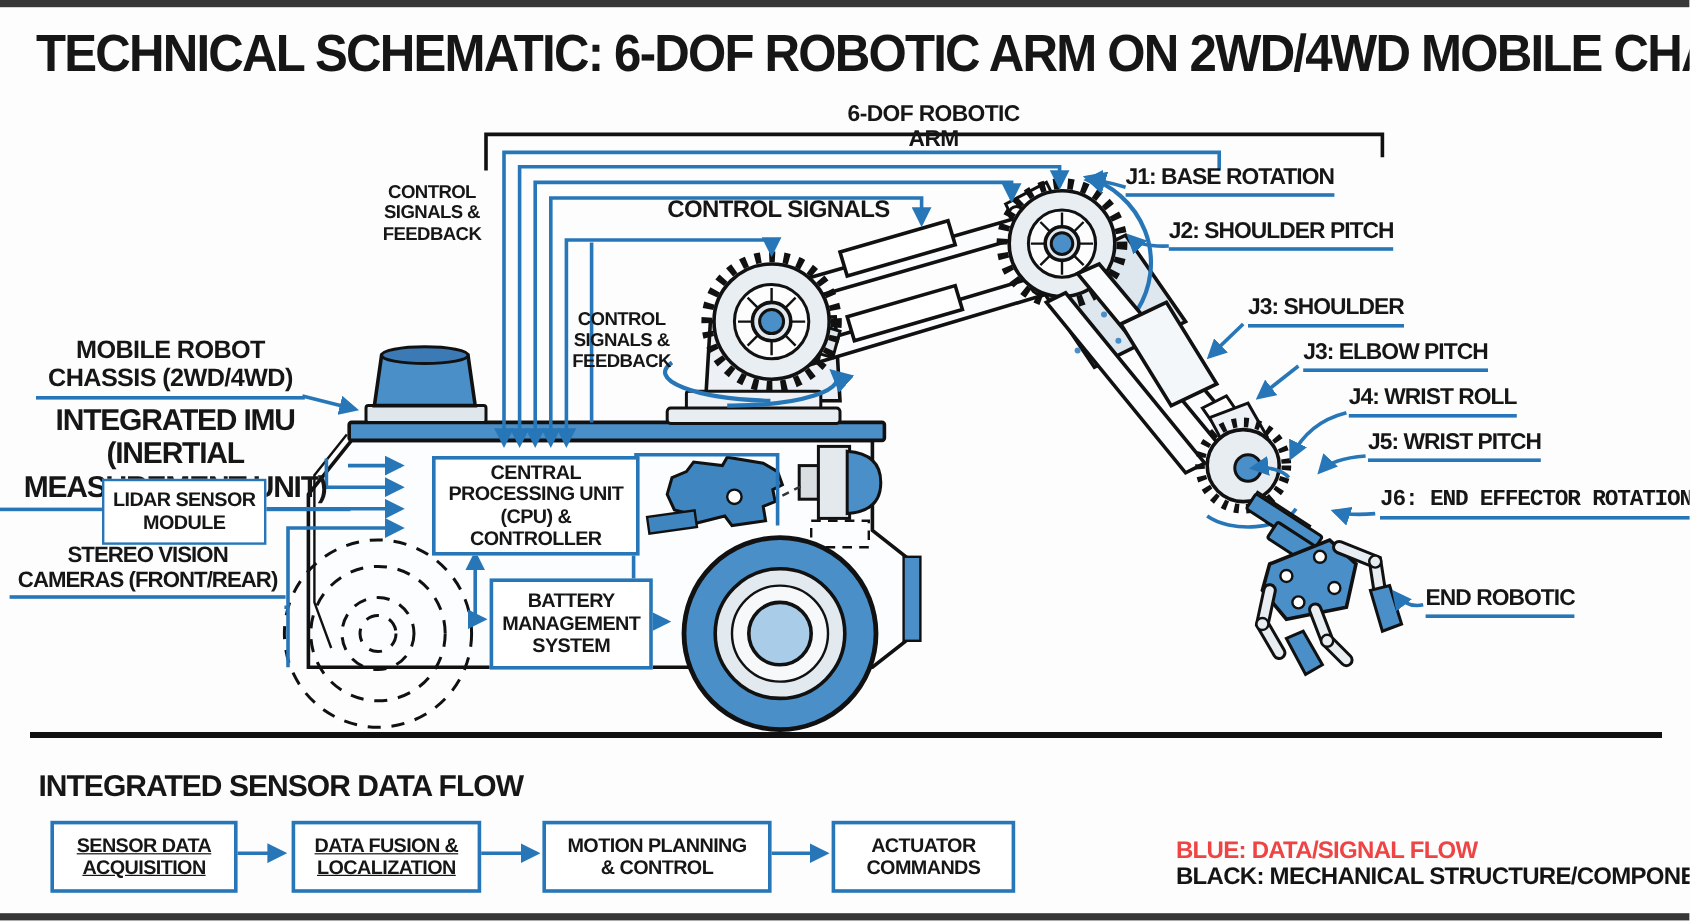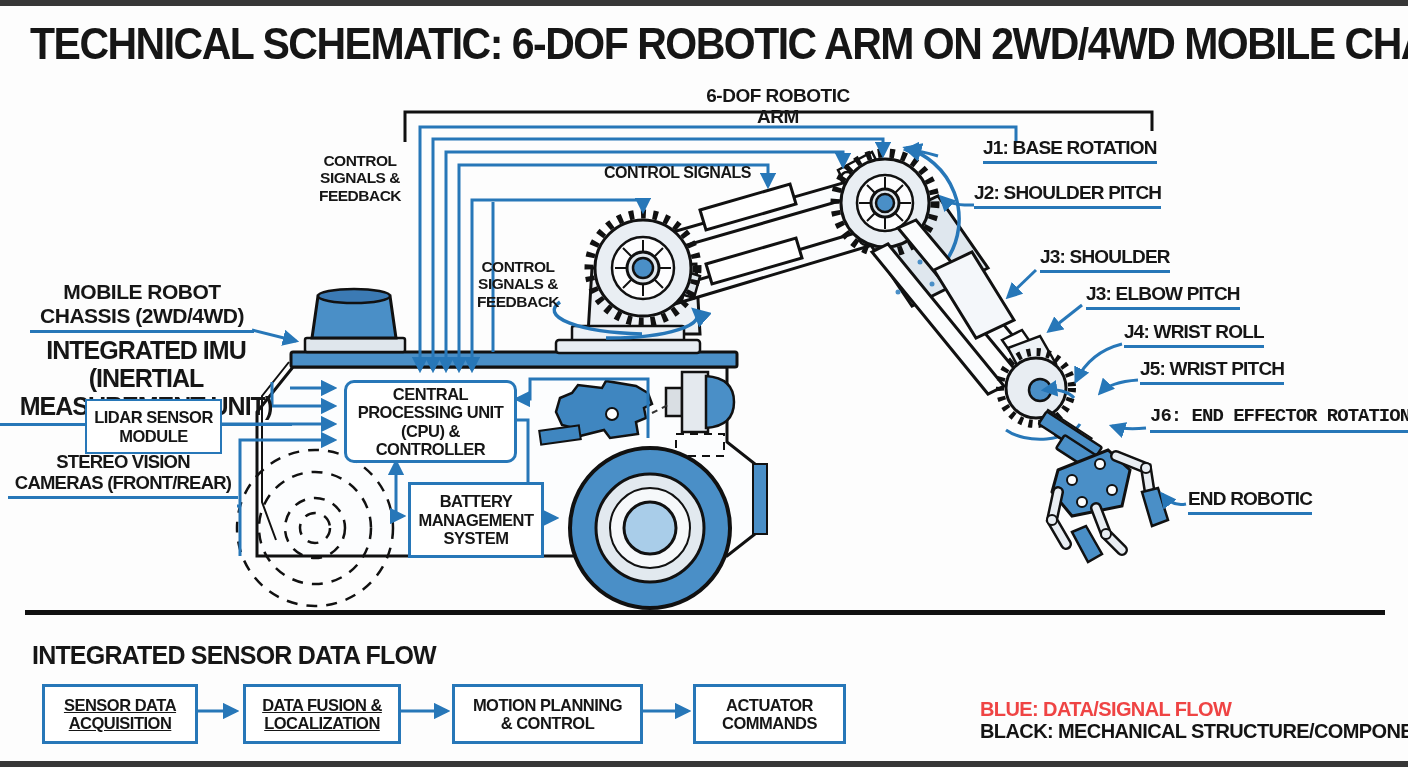--- a/index.html
+++ b/index.html
@@ -212,46 +212,46 @@
 <div class="strip" style="top:0"></div>
 <div class="strip" style="top:761px"></div>
 
 <div id="title" class="abs">TECHNICAL SCHEMATIC: 6-DOF ROBOTIC ARM ON 2WD/4WD MOBILE CHASSIS</div>
 
 <div class="abs lbl ctr" style="left:688px;top:85px;width:180px;font-size:19px;">6-DOF ROBOTIC ARM</div>
 
 <div class="abs lbl ctr" style="left:318px;top:152px;width:84px;font-size:15.5px;">CONTROL
 SIGNALS &amp;
 FEEDBACK</div>
-<div class="abs lbl" style="left:556px;top:164px;font-size:16px;white-space:nowrap;margin-left:48px;">CONTROL SIGNALS</div>
+<div class="abs lbl" style="left:556px;top:164px;font-size:20px;white-space:nowrap;">CONTROL SIGNALS</div>
 <div class="abs lbl ctr" style="left:476px;top:258px;width:84px;font-size:15.5px;">CONTROL
 SIGNALS &amp;
 FEEDBACK</div>
 
-<div class="abs lbl jlbl ul" style="left:938px;top:137px;margin-left:45px;">J1: BASE ROTATION</div>
+<div class="abs lbl jlbl ul" style="left:938px;top:137px;">J1: BASE ROTATION</div>
 <div class="abs lbl jlbl ul" style="left:974px;top:182px;">J2: SHOULDER PITCH</div>
 <div class="abs lbl jlbl ul" style="left:1040px;top:246px;">J3: SHOULDER</div>
 <div class="abs lbl jlbl ul" style="left:1086px;top:283px;">J3: ELBOW PITCH</div>
 <div class="abs lbl jlbl ul" style="left:1124px;top:321px;">J4: WRIST ROLL</div>
 <div class="abs lbl jlbl ul" style="left:1140px;top:358px;">J5: WRIST PITCH</div>
 <div class="abs lbl jlbl ul" style="left:1150px;top:406px;letter-spacing:-1px;font-family:Liberation Mono, monospace;">J6: END EFFECTOR ROTATION</div>
 <div class="abs lbl jlbl ul" style="left:1188px;top:488px;">END ROBOTIC</div>
 
 <div class="abs lbl ctr ul" style="left:30px;top:280px;width:224px;font-size:21px;">MOBILE ROBOT
 CHASSIS (2WD/4WD)</div>
 <div class="abs lbl ctr ul" style="left:0px;top:336px;width:292px;font-size:25px;letter-spacing:-1px;">INTEGRATED IMU
 (INERTIAL MEASUREMENT UNIT)</div>
 <div id="lidar-box" class="box" style="left:85px;top:399px;width:133px;height:51px;">
   <span class="lbl">LIDAR SENSOR
 MODULE</span>
 </div>
 <div class="abs lbl ctr ul" style="left:8px;top:452px;width:230px;font-size:18.5px;letter-spacing:-0.8px;">STEREO VISION
 CAMERAS (FRONT/REAR)</div>
 
-<div class="box" style="left:344px;top:380px;width:167px;height:77px;border-radius:10px;">
+<div class="box" style="left:360px;top:380px;width:167px;height:77px;">
   <span class="lbl">CENTRAL
 PROCESSING UNIT
 (CPU) &amp; CONTROLLER</span>
 </div>
 <div class="box" style="left:408px;top:482px;width:130px;height:70px;">
   <span class="lbl">BATTERY
 MANAGEMENT
 SYSTEM</span>
 </div>
 

